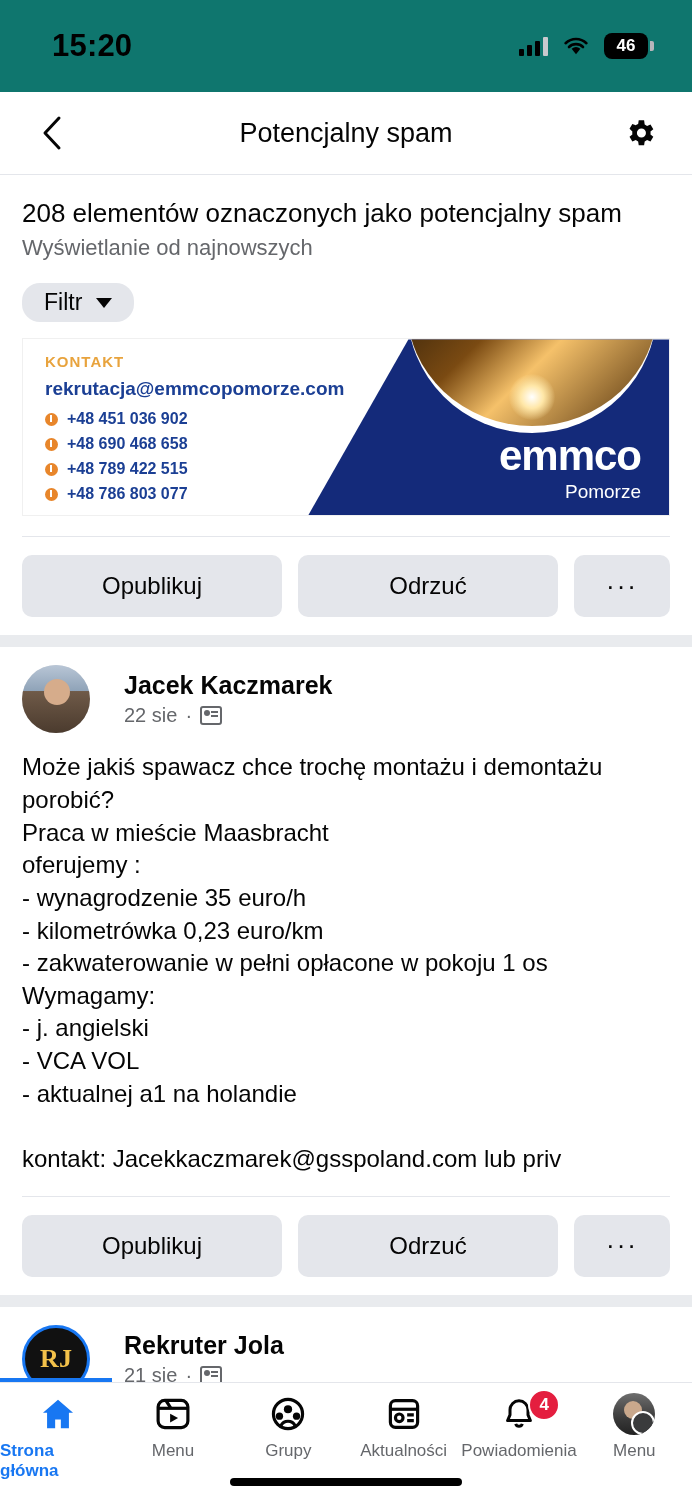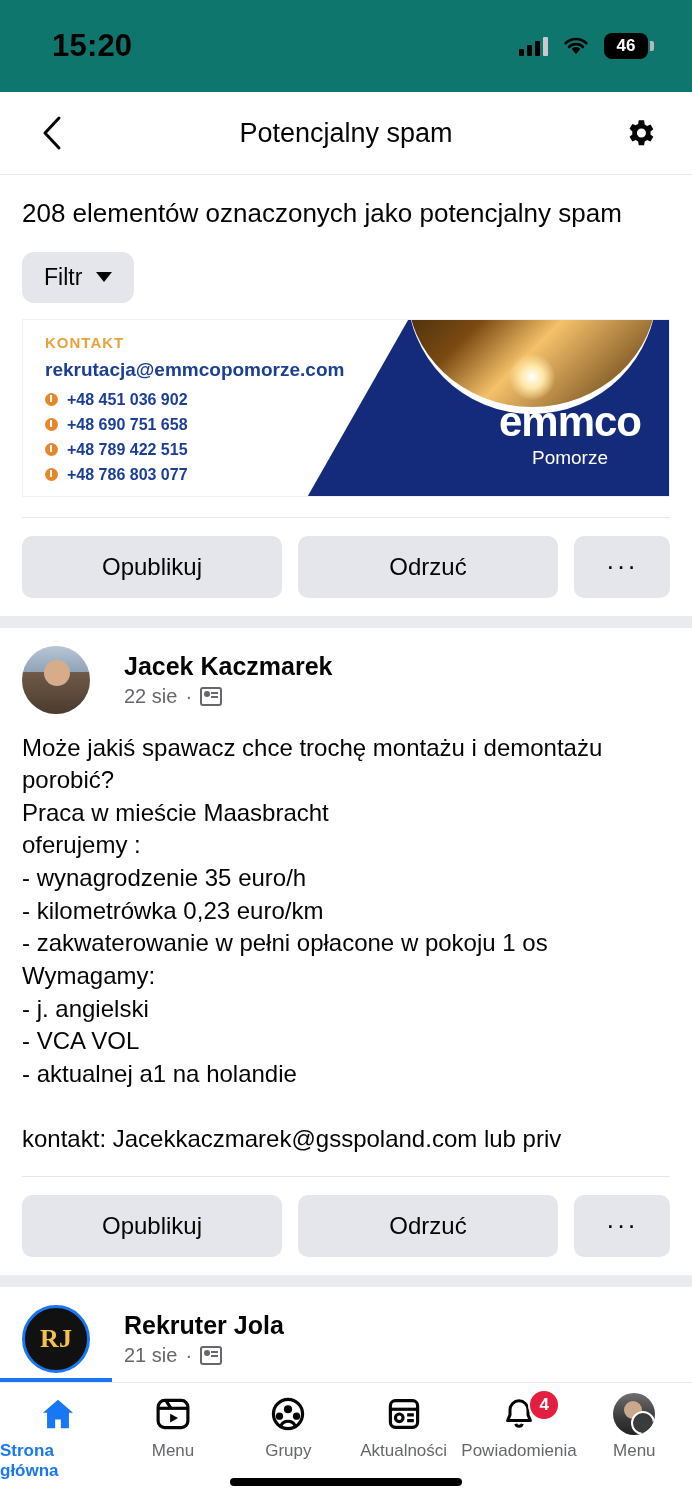--- a/index.html
+++ b/index.html
@@ -115,22 +115,22 @@
     color: #65676b;
     margin-top: 6px;
   }
 
   .filter-row { padding: 22px 22px 16px 22px; }
   .filter-chip {
     display: inline-flex;
     align-items: center;
     gap: 14px;
     background: #e4e6eb;
-    border-radius: 12px;
-    padding: 12px 22px;
+    border-radius: 18px;
+    padding: 6px 22px;
     font-size: 23px;
     color: #050505;
     font-weight: 400;
   }
   .caret {
     width: 0; height: 0;
     border-left: 8px solid transparent;
     border-right: 8px solid transparent;
     border-top: 10px solid #050505;
   }
@@ -205,22 +205,22 @@
   .spark {
     position: absolute;
     left: 50%; top: 66%;
     width: 46px; height: 46px;
     margin-left: -23px;
     border-radius: 50%;
     background: radial-gradient(circle, #ffffff 0%, #ffe7a8 35%, rgba(255,200,80,0) 72%);
   }
   .banner-logo {
     position: absolute;
-    right: 28px; bottom: 29px;
-    text-align: center;
+    right: 28px; bottom: 14px;
+    text-align: right;
     color: #fff;
   }
   .banner-logo .lg-main {
     font-size: 42px;
     font-weight: 700;
     letter-spacing: -1px;
     line-height: 1;
   }
   .banner-logo .lg-sub {
     font-size: 19px;
@@ -457,20 +457,21 @@
       </svg>
     </div>
   </div>
 
   <div class="hr-top"></div>
 
   <div class="content">
 
     <div class="head-block">
       <div class="head-title">208 elementów oznaczonych jako potencjalny spam</div>
+      <div class="head-sub">Wyświetlanie od najnowszych</div>
     </div>
 
     <div class="filter-row">
       <div class="filter-chip">
         <span>Filtr</span>
         <span class="caret"></span>
       </div>
     </div>
 
     <div class="banner">
@@ -486,21 +487,21 @@
       <div class="banner-left">
         <div class="b-kontakt">KONTAKT</div>
         <div class="b-mail">rekrutacja@emmcopomorze.com</div>
         <div class="b-phones">
           <div class="b-phone">
             <span class="b-dot"></span>
             <span>+48 451 036 902</span>
           </div>
           <div class="b-phone">
             <span class="b-dot"></span>
-            <span>+48 690 751 658</span>
+            <span>+48 690 468 658</span>
           </div>
           <div class="b-phone">
             <span class="b-dot"></span>
             <span>+48 789 422 515</span>
           </div>
           <div class="b-phone">
             <span class="b-dot"></span>
             <span>+48 786 803 077</span>
           </div>
         </div>

